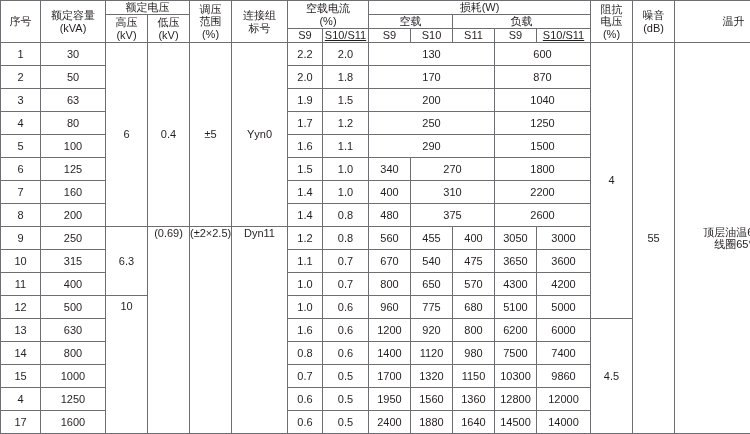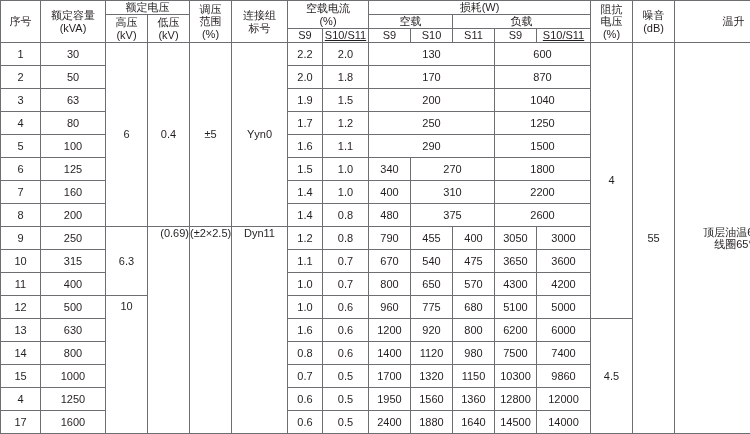--- a/index.html
+++ b/index.html
@@ -188,26 +188,26 @@
           <td class="num">1.4</td>
           <td class="num">0.8</td>
           <td class="num">480</td>
           <td colspan="2" class="num">375</td>
           <td colspan="2" class="num">2600</td>
         </tr>
         <tr>
           <td class="idx" style="height:22px;">9</td>
           <td class="num">250</td>
           <td rowspan="3" class="num">6.3</td>
-          <td rowspan="9" class="num" style="vertical-align:top;text-align:right;">(0.69)</td>
+          <td rowspan="9" class="num" style="vertical-align:top;">(0.69)</td>
           <td rowspan="9" class="sm" style="vertical-align:top;">(±2×2.5)</td>
           <td rowspan="9" class="num" style="vertical-align:top;">Dyn11</td>
           <td class="num">1.2</td>
           <td class="num">0.8</td>
-          <td class="num">790</td>
+          <td class="num">560</td>
           <td class="num">455</td>
           <td class="num">400</td>
           <td class="num">3050</td>
           <td class="num">3000</td>
         </tr>
         <tr>
           <td class="idx" style="height:22px;">10</td>
           <td class="num">315</td>
           <td class="num">1.1</td>
           <td class="num">0.7</td>

